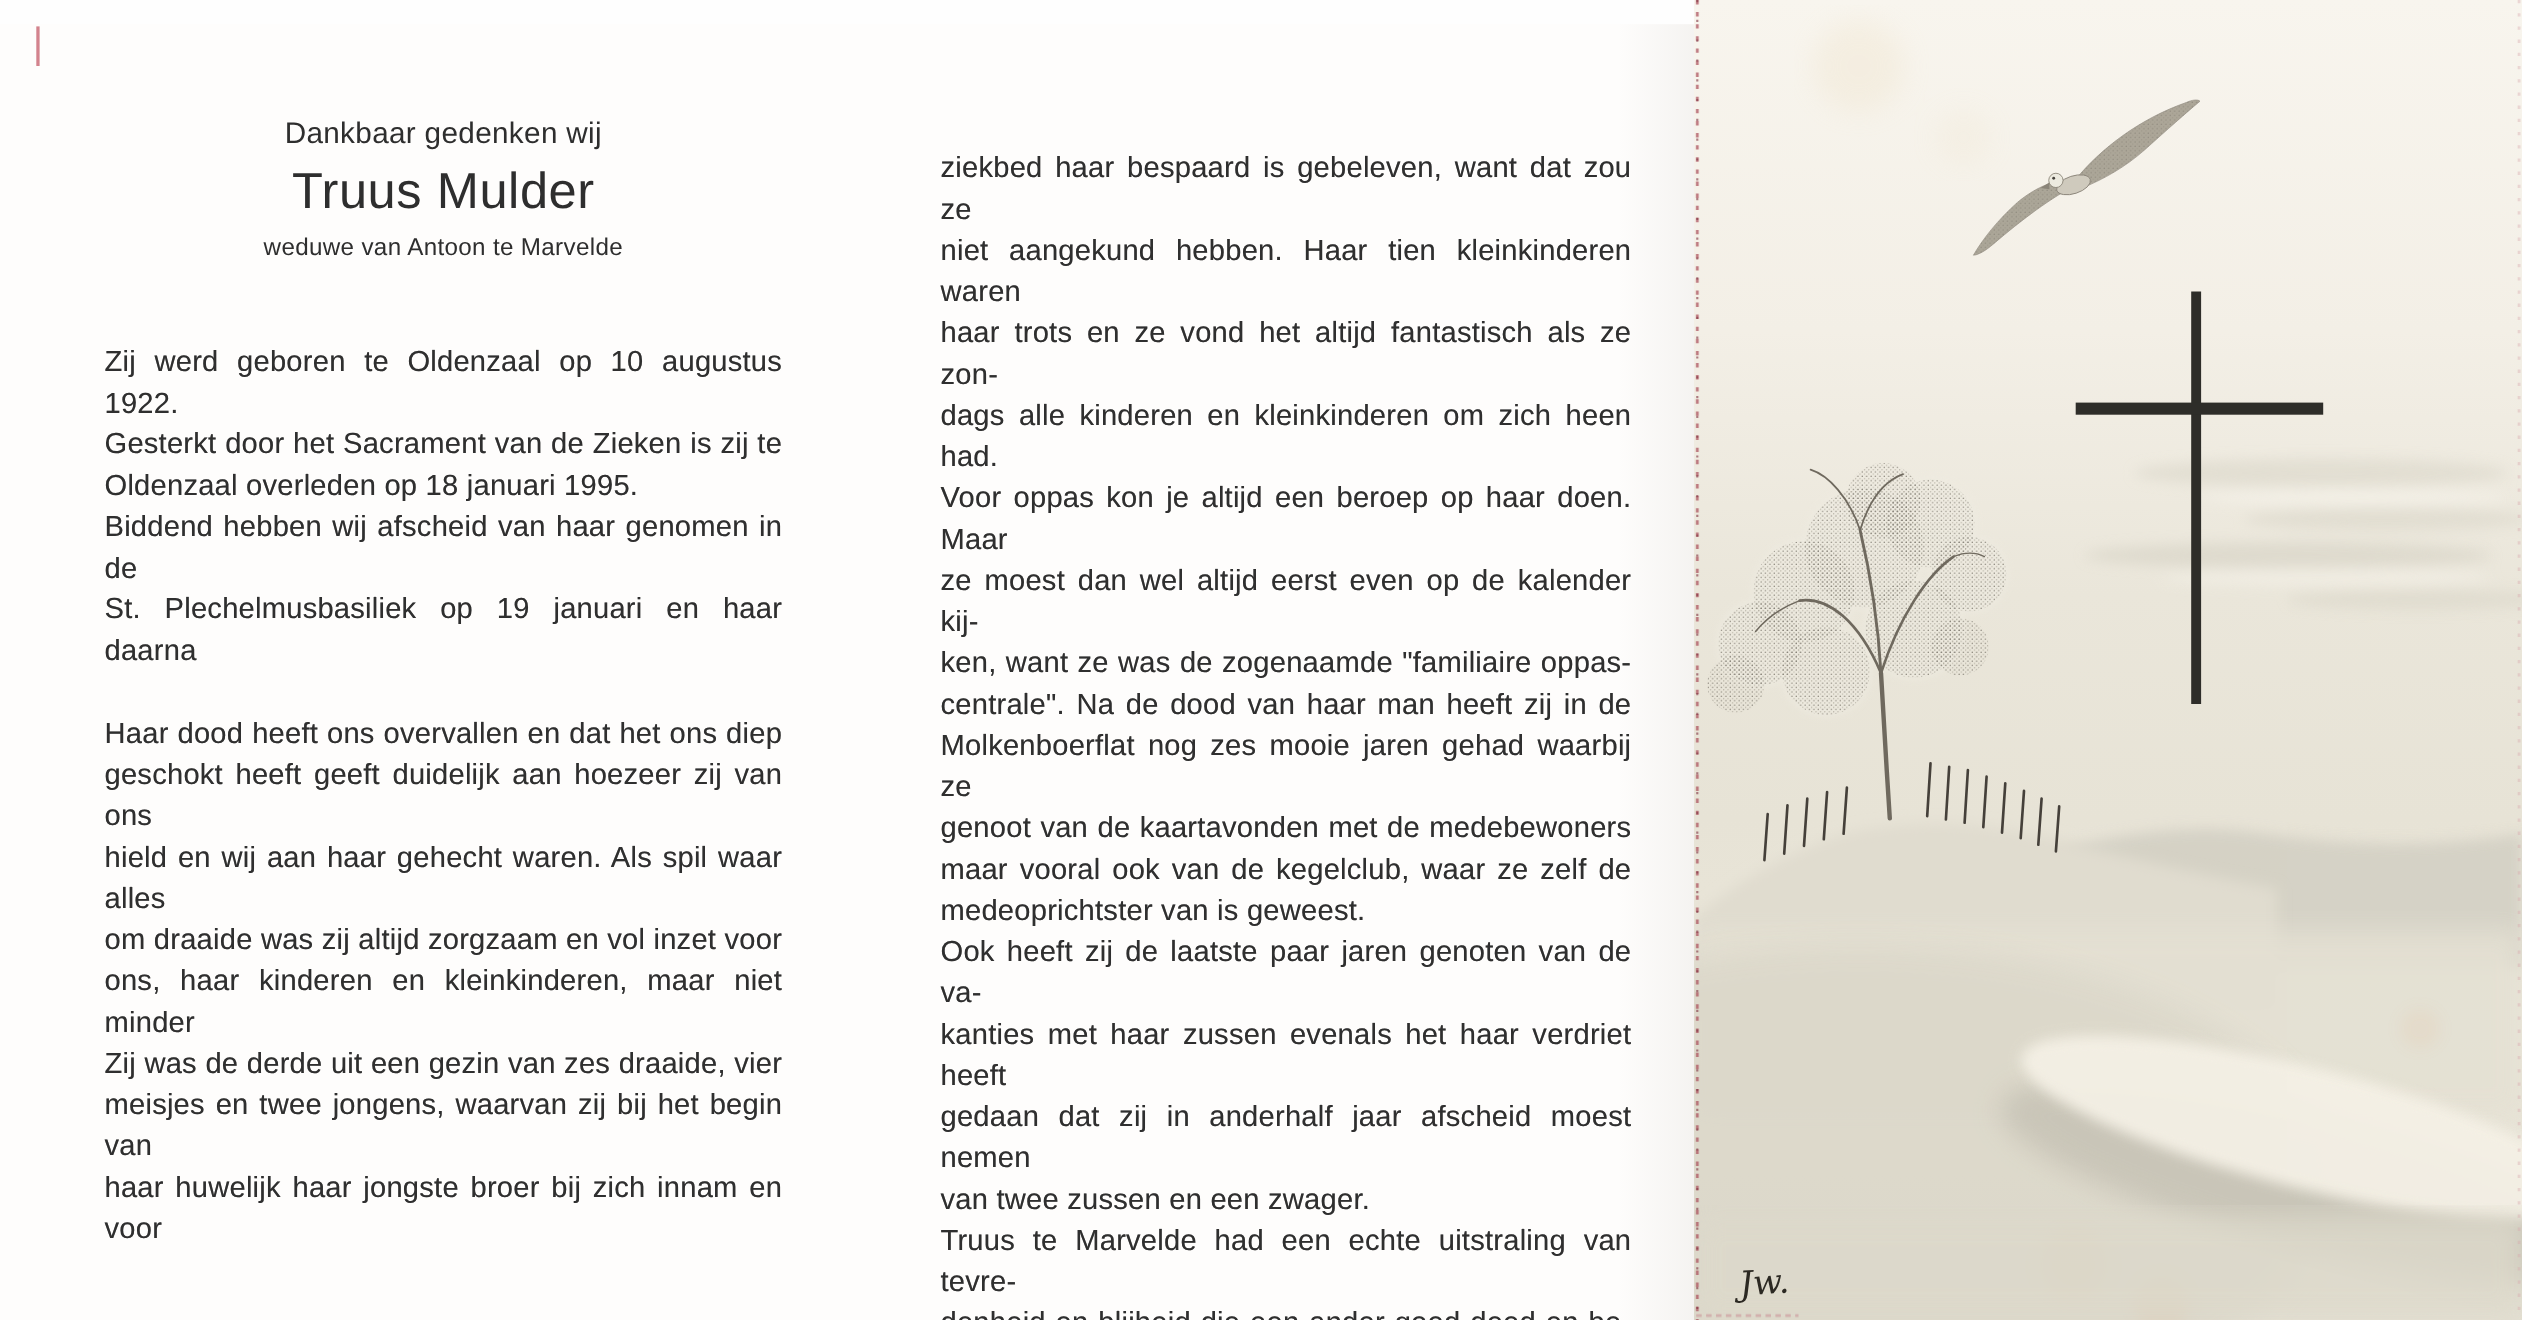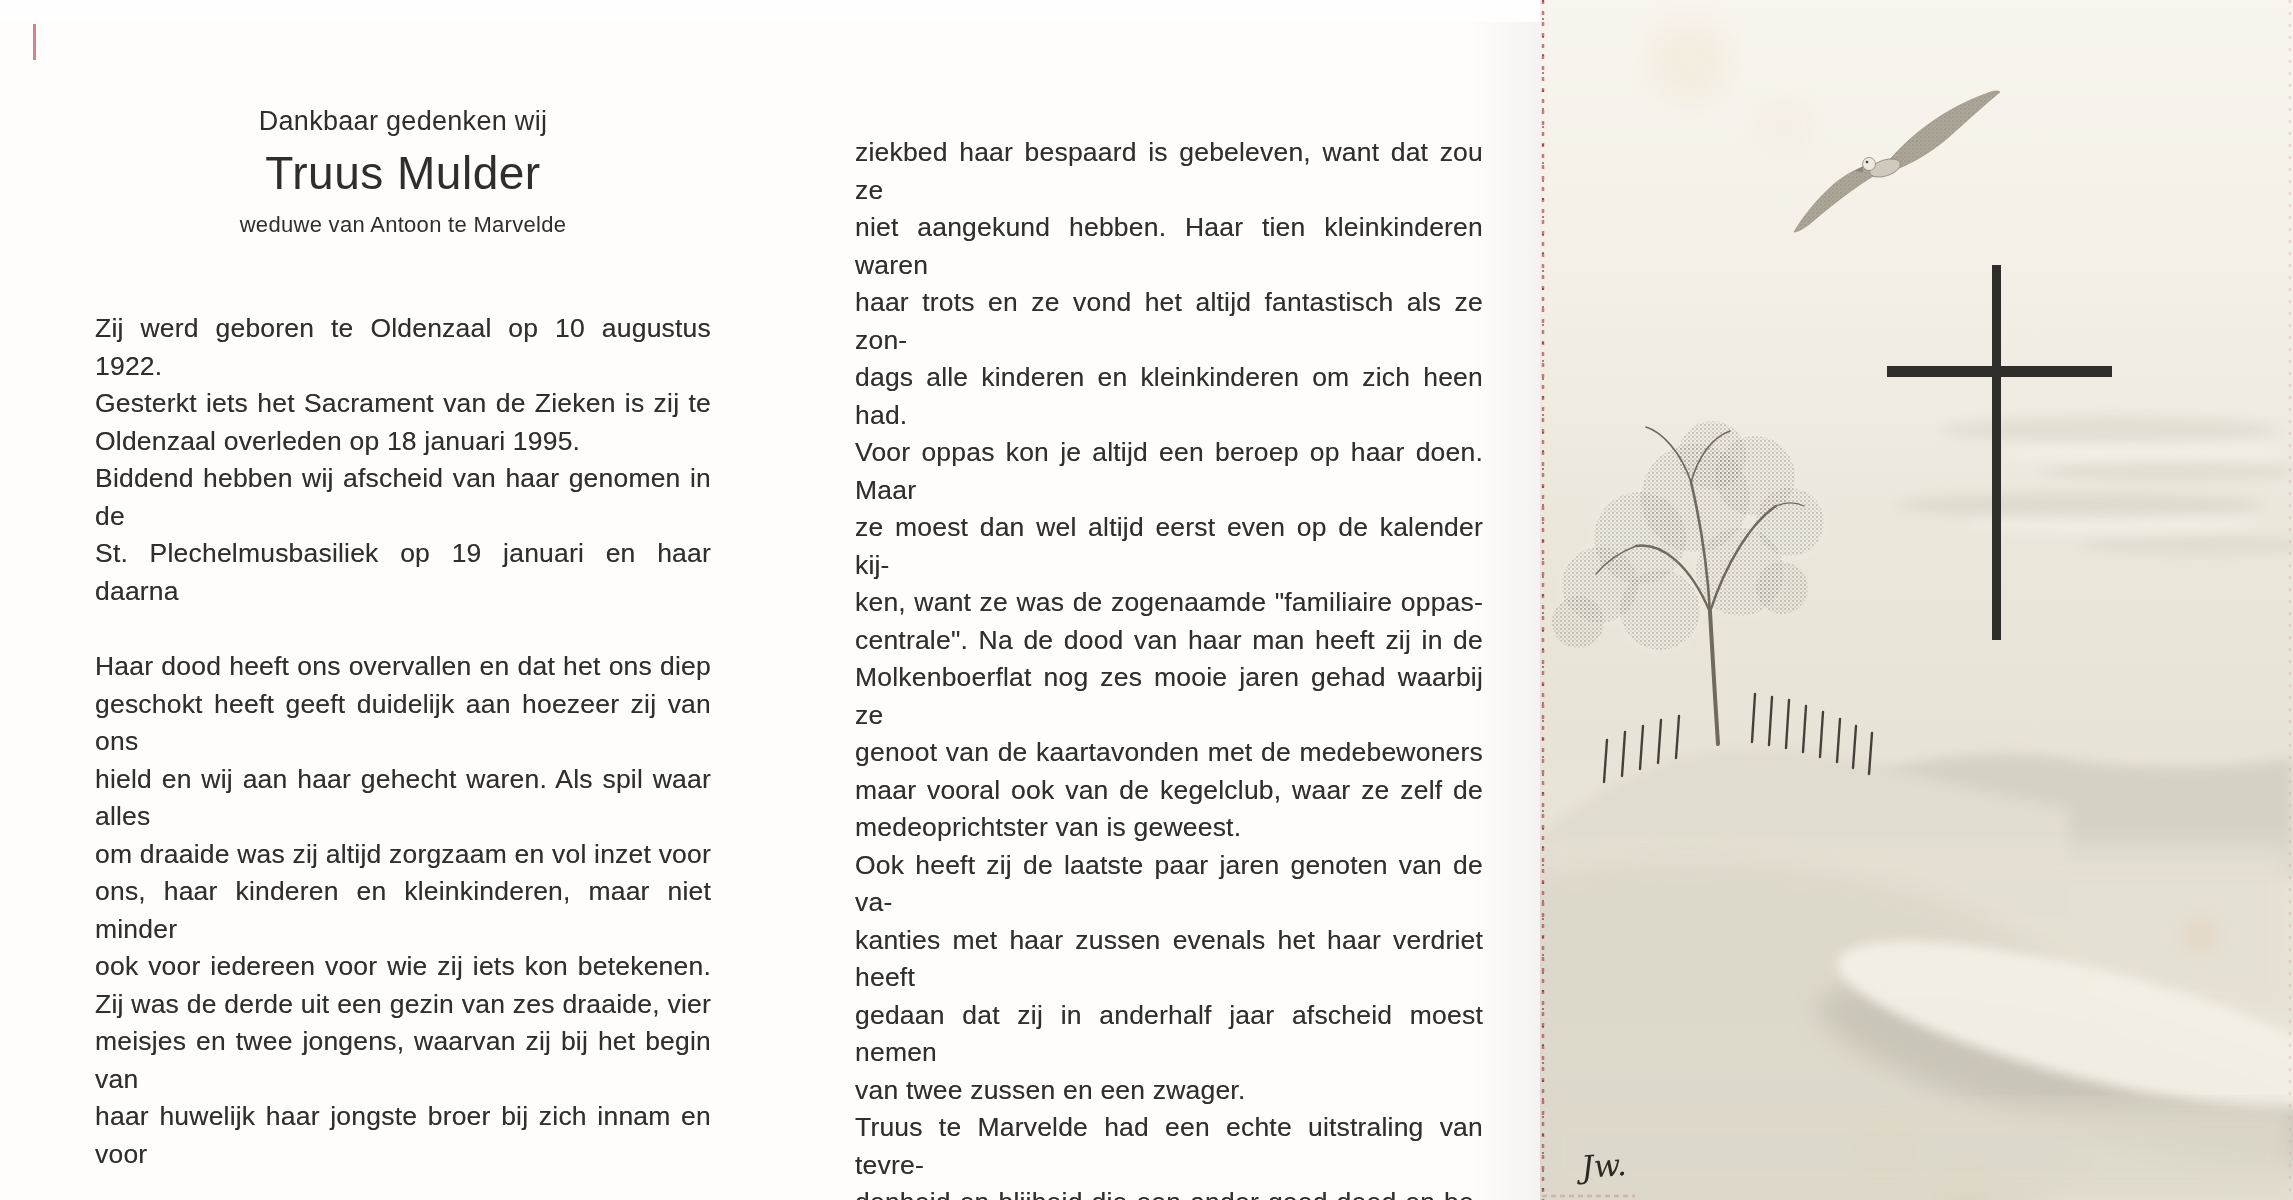--- a/index.html
+++ b/index.html
@@ -39,34 +39,33 @@
 <div class="screen">
 
   <div class="left-page">
     <div class="hdr hdr1">Dankbaar gedenken wij</div>
     <div class="hdr hdr2">Truus Mulder</div>
     <div class="hdr hdr3">weduwe van Antoon te Marvelde</div>
 
     <div class="col col-left">
         <div class="linegroup">
           <div class="tline">Zij werd geboren te Oldenzaal op 10 augustus 1922.</div>
-          <div class="tline">Gesterkt iets het Sacrament van de Zieken is zij te</div>
+          <div class="tline">Gesterkt door het Sacrament van de Zieken is zij te</div>
           <div class="tline endline">Oldenzaal overleden op 18 januari 1995.</div>
         </div>
         <div class="linegroup">
           <div class="tline">Biddend hebben wij afscheid van haar genomen in de</div>
           <div class="tline">St. Plechelmusbasiliek op 19 januari en haar daarna</div>
         </div>
         <div class="linegroup" style="margin-top: 38px;">
           <div class="tline">Haar dood heeft ons overvallen en dat het ons diep</div>
           <div class="tline">geschokt heeft geeft duidelijk aan hoezeer zij van ons</div>
           <div class="tline">hield en wij aan haar gehecht waren. Als spil waar alles</div>
           <div class="tline">om draaide was zij altijd zorgzaam en vol inzet voor</div>
           <div class="tline">ons, haar kinderen en kleinkinderen, maar niet minder</div>
-          <div class="tline">ook voor iedereen voor wie zij iets kon betekenen.</div>
           <div class="tline">Zij was de derde uit een gezin van zes draaide, vier</div>
           <div class="tline">meisjes en twee jongens, waarvan zij bij het begin van</div>
           <div class="tline">haar huwelijk haar jongste broer bij zich innam en voor</div>
         </div>
       </div>
 
     <div class="col col-middle">
         <div class="linegroup">
           <div class="tline">ziekbed haar bespaard is gebeleven, want dat zou ze</div>
           <div class="tline">niet aangekund hebben. Haar tien kleinkinderen waren</div>

